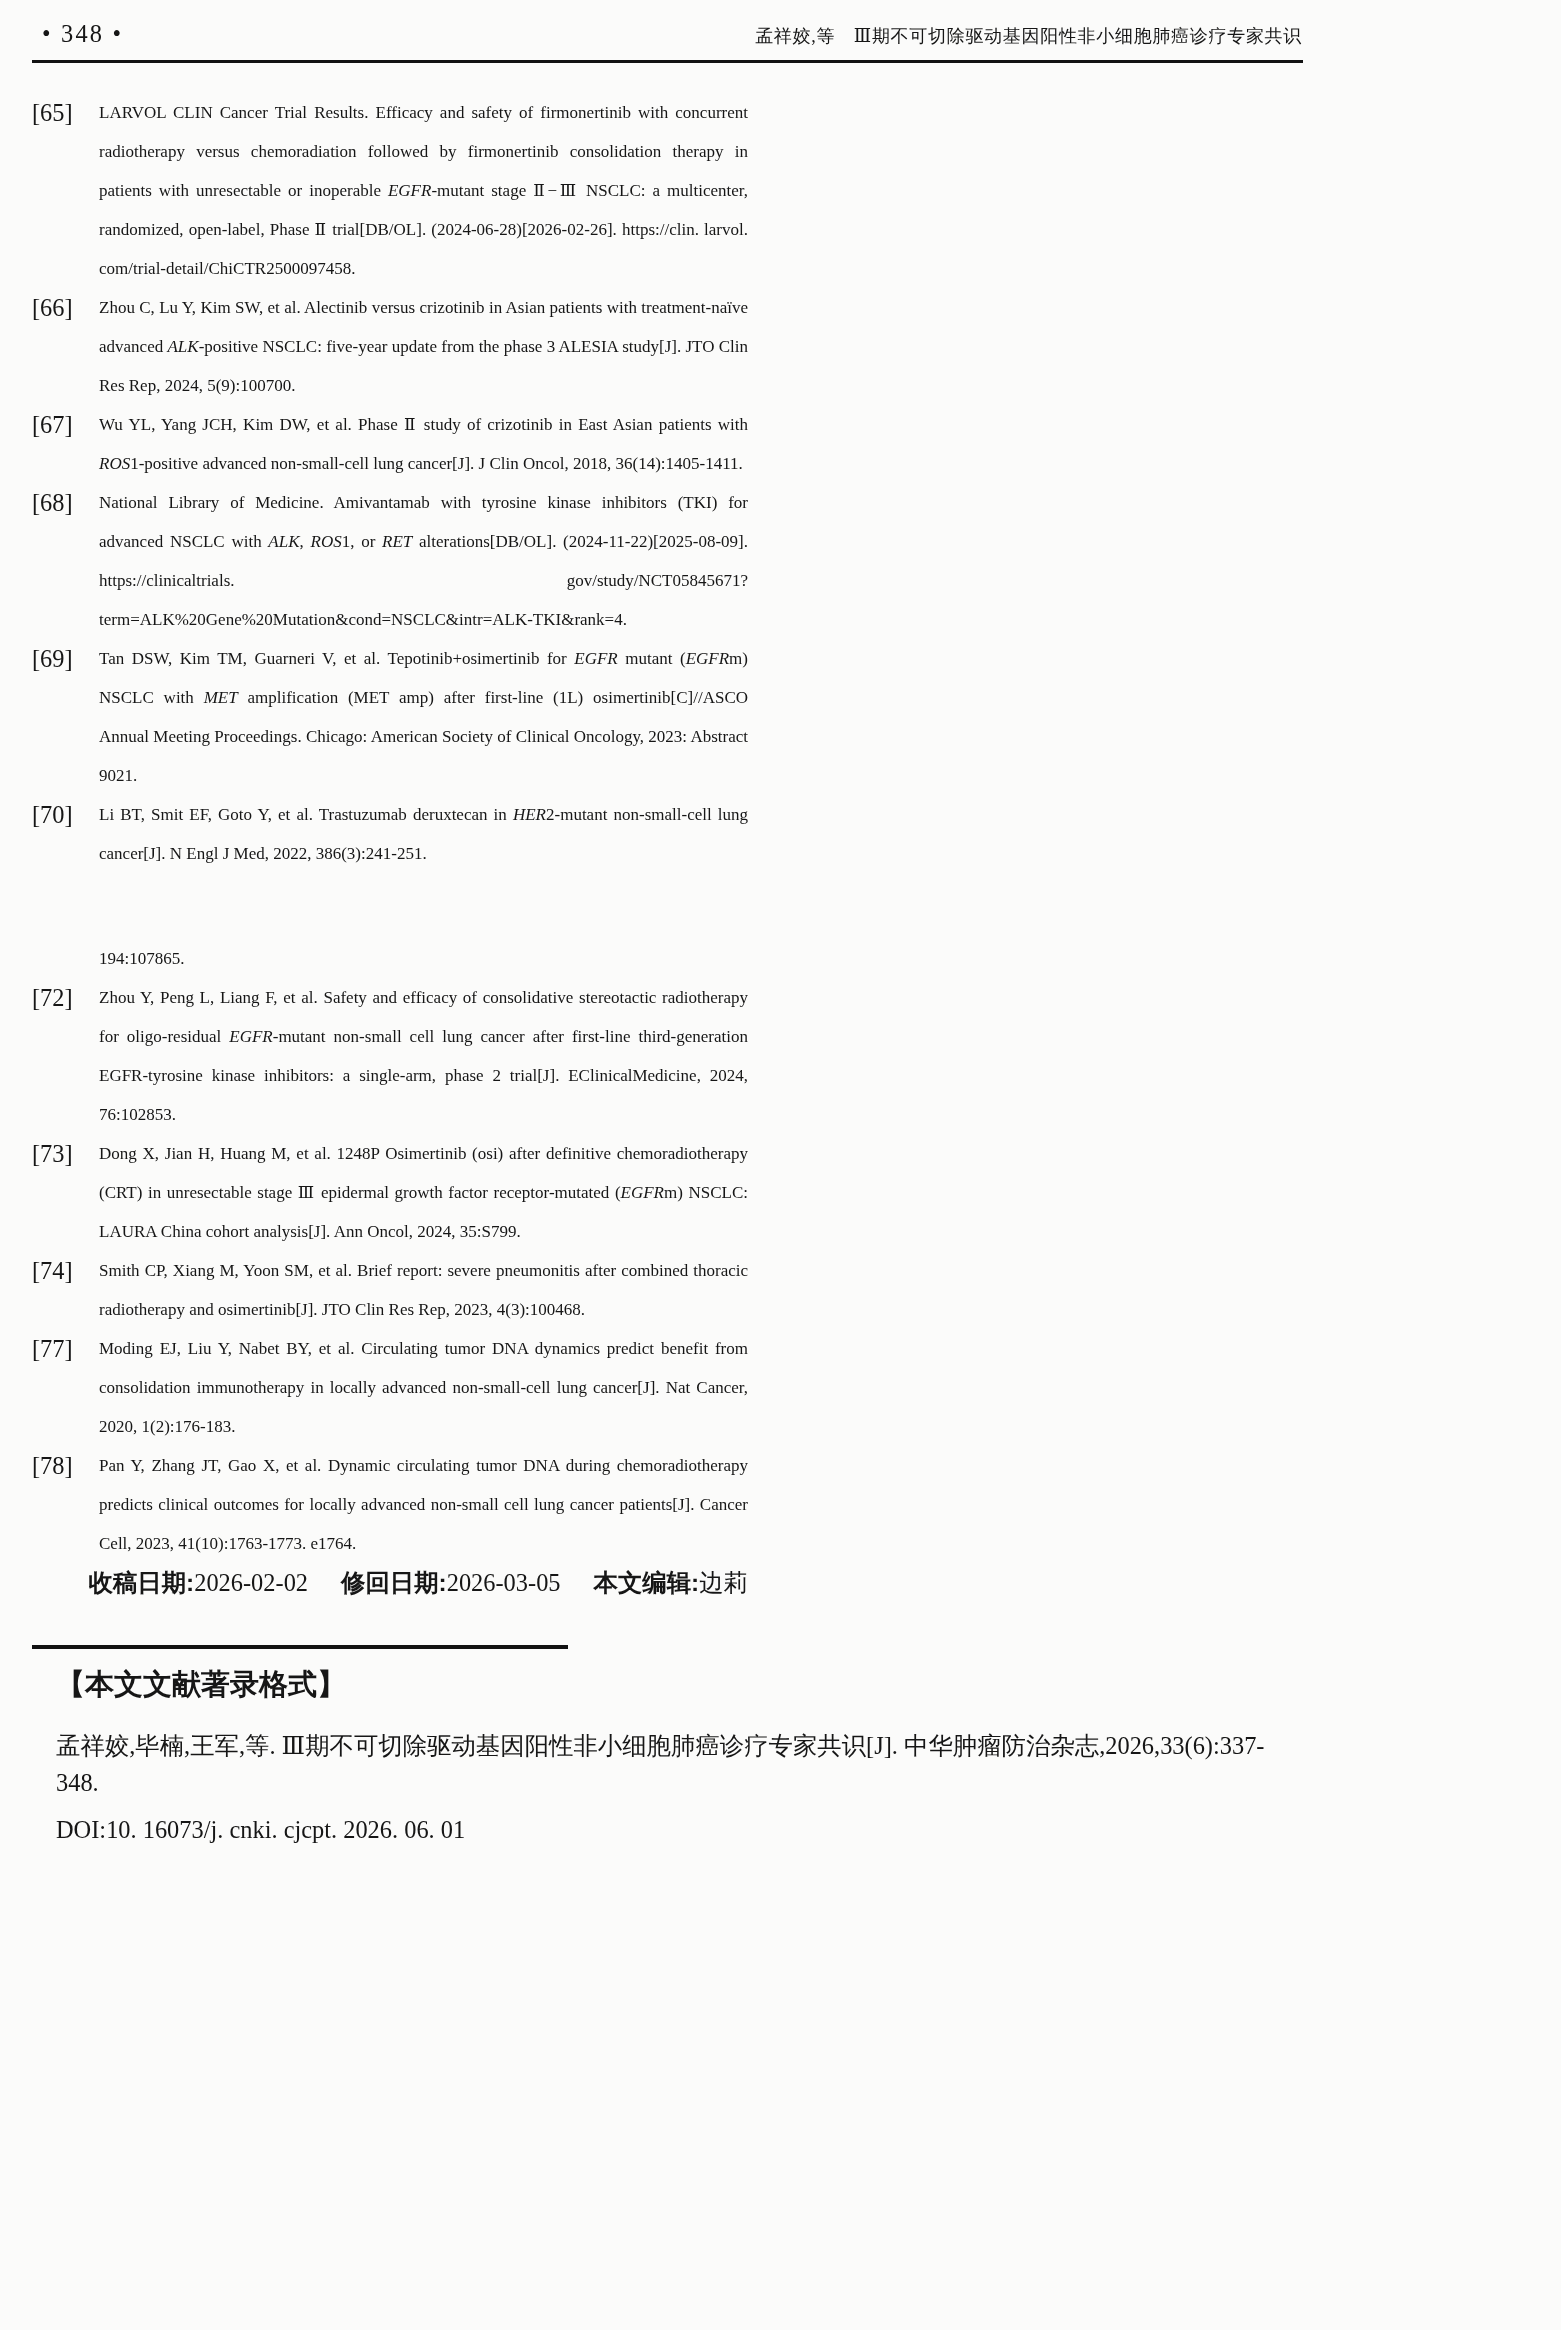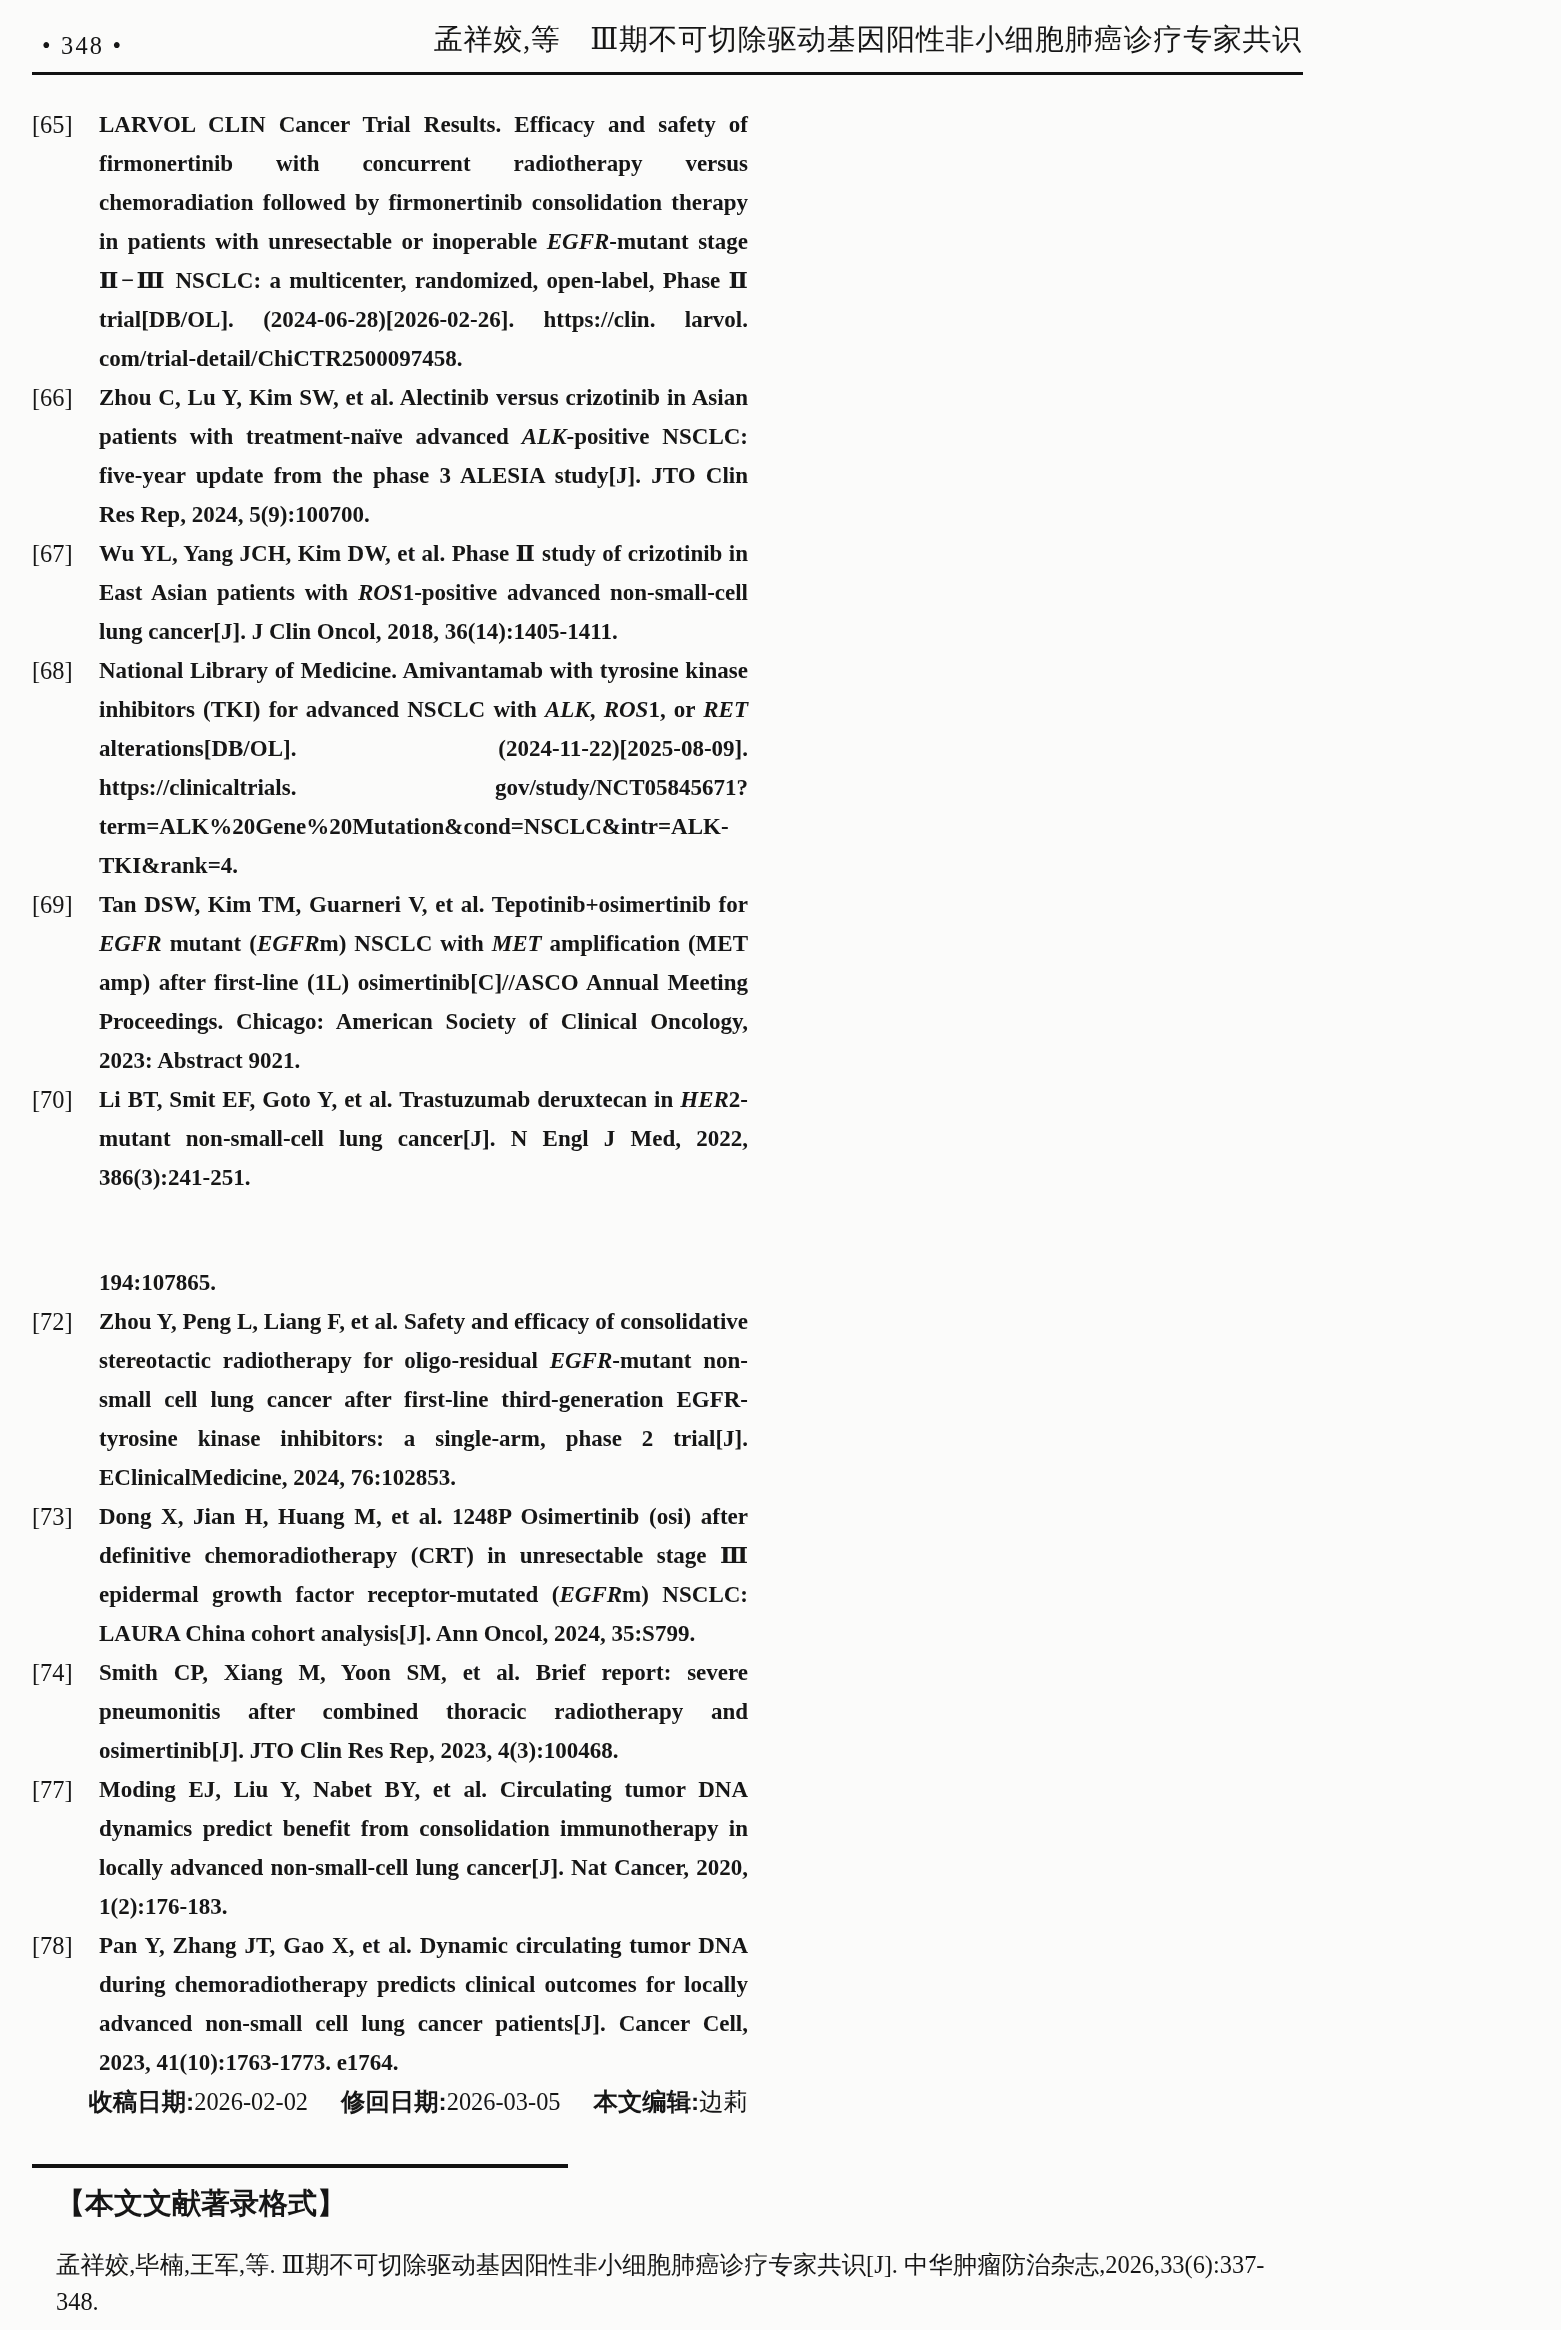--- a/index.html
+++ b/index.html
@@ -10,34 +10,33 @@
     color: #161616;
     font-family: "Liberation Serif", "DejaVu Serif", "DejaVu Sans", serif;
   }
   .page { position: relative; width: 1335px; height: 2330px; overflow: hidden; }
 
   .page-header {
     display: flex; justify-content: space-between; align-items: flex-end;
     padding: 20px 33px 11.5px 42px;
   }
   .page-num { font-size: 24.4px; letter-spacing: 2.2px; }
-  .running-title { font-size: 29px; letter-spacing: 0.7px; }
+  .running-title { font-size: 18px; letter-spacing: 0.7px; }
 
   .header-rule { margin: 0 32px; height: 3.6px; background: #121212; }
 
   .columns { display: flex; gap: 66px; padding: 30px 32px 0 32px; flex-direction: column; }
   .col { width: 716px; }
 
   .ref { display: flex; }
   .ref-num { flex: 0 0 67px; font-size: 24.4px; line-height: 39px; white-space: nowrap; }
   .ref-text {
-    flex: 1; font-size: 23px; line-height: 39px;
+    flex: 1; font-size: 17px; line-height: 39px;
     text-align: justify; text-justify: inter-word;
     word-break: break-word;
-    font-weight: bold;
   }
   .ref-text i { font-style: italic; }
 
   .dates { text-align: right; font-size: 24.4px; line-height: 39px; white-space: nowrap; }
   .dates .pair { margin-left: 33px; }
   .dates .pair:first-child { margin-left: 0; }
   .dates .lbl { font-family: "Liberation Sans", "DejaVu Sans", sans-serif; font-weight: bold; text-align: center; }
 
   .footer-rule { margin: 43px 0 0 32px; width: 536px; height: 3.6px; background: #121212; }
 

